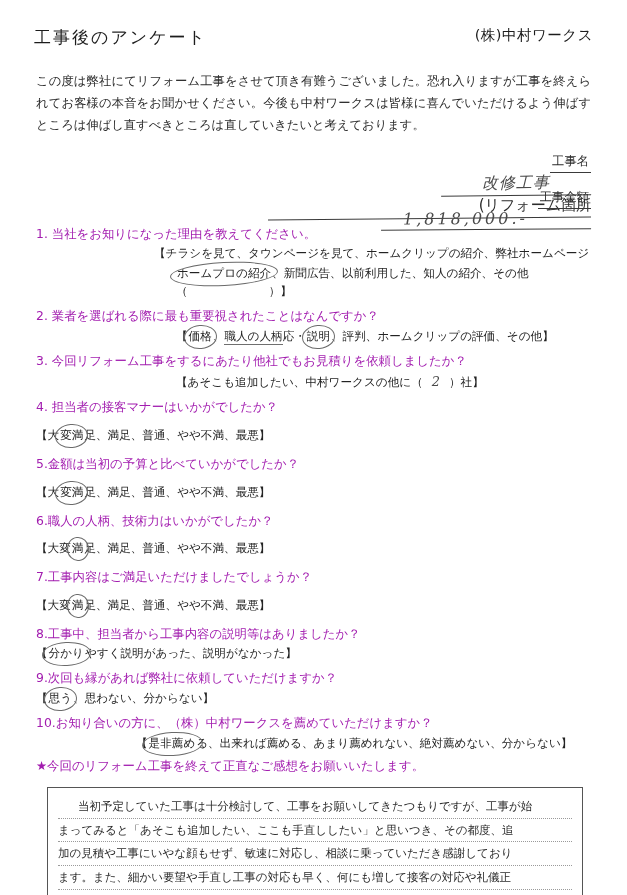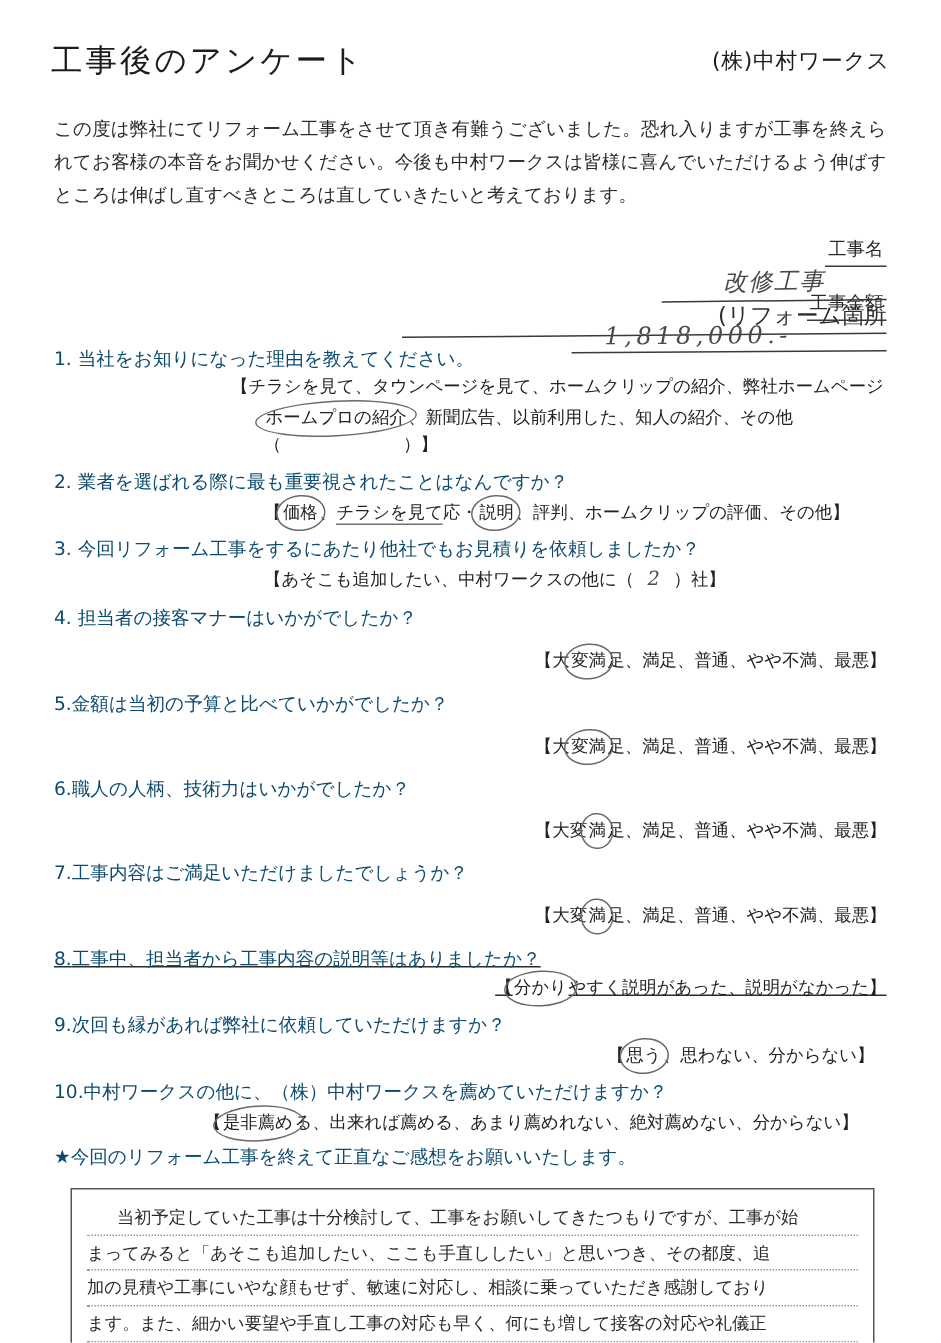--- a/index.html
+++ b/index.html
@@ -17,21 +17,21 @@
   .page { position: relative; width: 627px; height: 895px; padding: 0; }
 
   
   .header {
     display: flex;
     align-items: flex-end;
     justify-content: space-between;
     padding: 26px 34px 0 34px;
   }
   .doc-title {
-    font-size: 21px;
+    font-size: 17px;
     letter-spacing: 2px;
     font-weight: 400;
     color: #1c1c1c;
     white-space: nowrap;
     text-align: right;
   }
   .company {
     font-size: 14.5px;
     letter-spacing: 0.5px;
     color: #1c1c1c;
@@ -102,29 +102,29 @@
     letter-spacing: 3px;
     transform: rotate(-0.4deg);
   }
 
   
   .qlist { margin: 6px 36px 0 36px; }
   .q-block { margin-top: 6px; }
   .q-text {
     font-size: 12.4px;
     line-height: 1.5;
-    color: #0c4a6e;
+    color: #a21caf;
   }
   .q-answer {
     font-size: 11.6px;
     line-height: 1.55;
     color: #232323;
     margin-top: 2px;
   }
-  .a-right { text-align: right; }
+  .a-right { }
   .a-indent-1 { padding-left: 118px; font-family: Liberation Mono, monospace; }
   .a-indent-2 { padding-left: 140px; }
   .a-indent-3 { padding-left: 100px; }
 
   
   .mark {
     position: relative;
     display: inline-block;
     padding: 0 1px;
   }
@@ -207,21 +207,21 @@
         <span class="mark mark-wide">ホームプロの紹介</span><span>、新聞広告、以前利用した、知人の紹介、その他（　　　　　　　）】</span>
       </div>
     </div>
 
     <div class="q-block">
       <div class="q-text">
         <span>2.</span>
         <span>業者を選ばれる際に最も重要視されたことはなんですか？</span>
       </div>
       <div class="q-answer a-indent-2">
-        <span>【</span><span class="mark">価格</span><span>、</span><span class="underline-hand">チラシを見て</span><span>応・</span><span class="mark">説明</span><span>、評判、ホームクリップの評価、その他】</span>
+        <span>【</span><span class="mark">価格</span><span>、</span><span class="underline-hand">職人の人柄</span><span>応・</span><span class="mark">説明</span><span>、評判、ホームクリップの評価、その他】</span>
       </div>
     </div>
 
     <div class="q-block">
       <div class="q-text">
         <span>3.</span>
         <span>今回リフォーム工事をするにあたり他社でもお見積りを依頼しましたか？</span>
       </div>
       <div class="q-answer a-indent-2">
         <span>【あそこも追加したい、中村ワークスの他に（</span><span class="blank-num">2</span><span>）社】</span>
@@ -258,41 +258,41 @@
 
     <div class="q-block" style="margin-top:10px;">
       <div class="q-text">
         <span>7.</span><span>工事内容はご満足いただけましたでしょうか？</span>
       </div>
       <div class="q-answer a-right" style="margin-top:10px;">
         <span>【大変</span><span class="mark">満</span><span>足、満足、普通、やや不満、最悪】</span>
       </div>
     </div>
 
-    <div class="q-block" style="margin-top:10px;text-decoration:underline;">
+    <div class="q-block" style="margin-top:10px;">
       <div class="q-text">
         <span>8.</span><span>工事中、担当者から工事内容の説明等はありましたか？</span>
       </div>
       <div class="q-answer a-right">
         <span>【</span><span class="mark mark-wide">分かり</span><span>やすく説明があった、説明がなかった】</span>
       </div>
     </div>
 
     <div class="q-block">
       <div class="q-text">
         <span>9.</span><span>次回も縁があれば弊社に依頼していただけますか？</span>
       </div>
       <div class="q-answer a-right" style="padding-right:8px;">
         <span>【</span><span class="mark">思う</span><span>、思わない、分からない】</span>
       </div>
     </div>
 
     <div class="q-block">
       <div class="q-text">
-        <span>10.</span><span>中村ワークスの他に、（株）中村ワークスを薦めていただけますか？</span>
+        <span>10.</span><span>お知り合いの方に、（株）中村ワークスを薦めていただけますか？</span>
       </div>
       <div class="q-answer a-indent-3">
         <span>【</span><span class="mark mark-wide">是非薦め</span><span>る、出来れば薦める、あまり薦めれない、絶対薦めない、分からない】</span>
       </div>
     </div>
 
     <div class="q-text" style="margin-top:4px;">★今回のリフォーム工事を終えて正直なご感想をお願いいたします。</div>
 
   </div>
 

